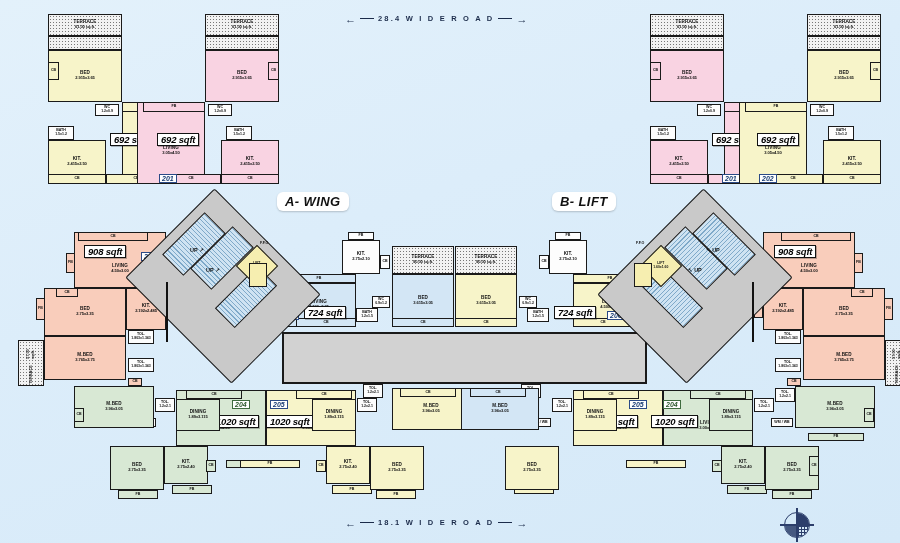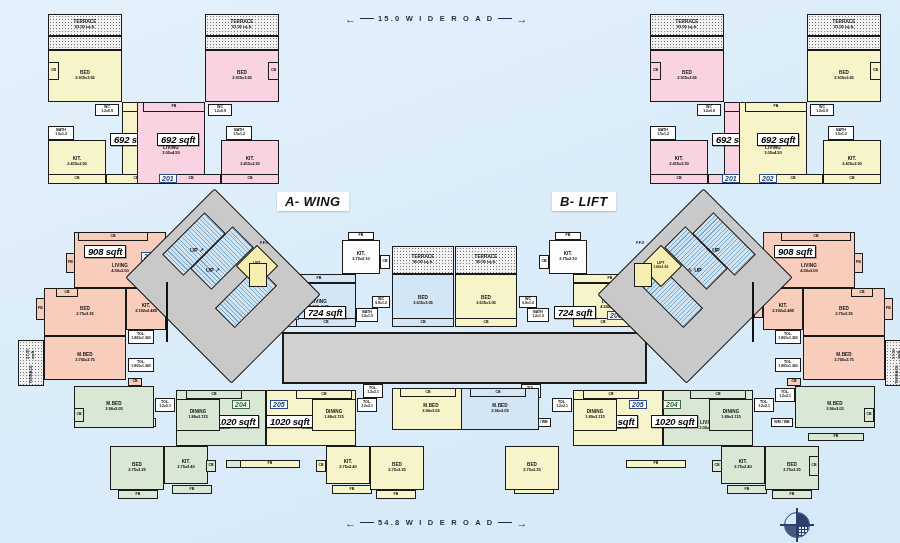--- a/index.html
+++ b/index.html
@@ -50,21 +50,21 @@
   .uno{
     position:absolute;border:1.2px solid #2b4a86;background:#fff;
     font-style:italic;font-weight:bold;font-size:7px;color:#163a72;
     display:flex;align-items:center;justify-content:center;
     padding:0 2px;white-space:nowrap;
   }
   .uno.g{border-color:#3f6b3f;color:#2f5a2f;}
 
   
   .wing{
-    position:absolute;background:#fff;border-radius:0;
+    position:absolute;background:#fff;border-radius:6px;
     font-style:italic;font-weight:bold;font-size:13px;color:#111;
     padding:2px 8px;letter-spacing:.4px;white-space:nowrap;
     box-shadow:0 1px 2px rgba(0,0,0,.2);
   }
 
   
   .tag{
     position:absolute;box-sizing:border-box;border:1.2px solid #1a1a1a;
     display:flex;align-items:center;justify-content:center;
     font-size:3.6px;font-weight:bold;color:#111;text-align:center;line-height:1;
@@ -118,28 +118,28 @@
   .ffo{position:absolute;font-size:3.6px;font-weight:bold;color:#111;}
 </style>
 </head>
 <body>
 
 <div id="plan">
 
   <div class="road" style="left:345px;top:14px;">
     <span class="ar">←</span>
     <span class="ln" style="width:14px;"></span>
-    <span>15.0  W I D E    R O A D</span>
+    <span>28.4  W I D E    R O A D</span>
     <span class="ln" style="width:14px;"></span>
     <span class="ar">→</span>
   </div>
   <div class="road" style="left:345px;top:518px;">
     <span class="ar">←</span>
     <span class="ln" style="width:14px;"></span>
-    <span>54.8  W I D E    R O A D</span>
+    <span>18.1  W I D E    R O A D</span>
     <span class="ln" style="width:14px;"></span>
     <span class="ar">→</span>
   </div>
 
   <div class="wing" style="left:277px;top:192px;">A- WING</div>
   <div class="wing" style="left:552px;top:192px;">B- LIFT</div>
 
   <div class="rm hatch" style="left:48px;top:14px;width:74px;height:22px;">
     <div class="n">TERRACE</div>
     <div class="d">61.00 sq.ft.</div>

